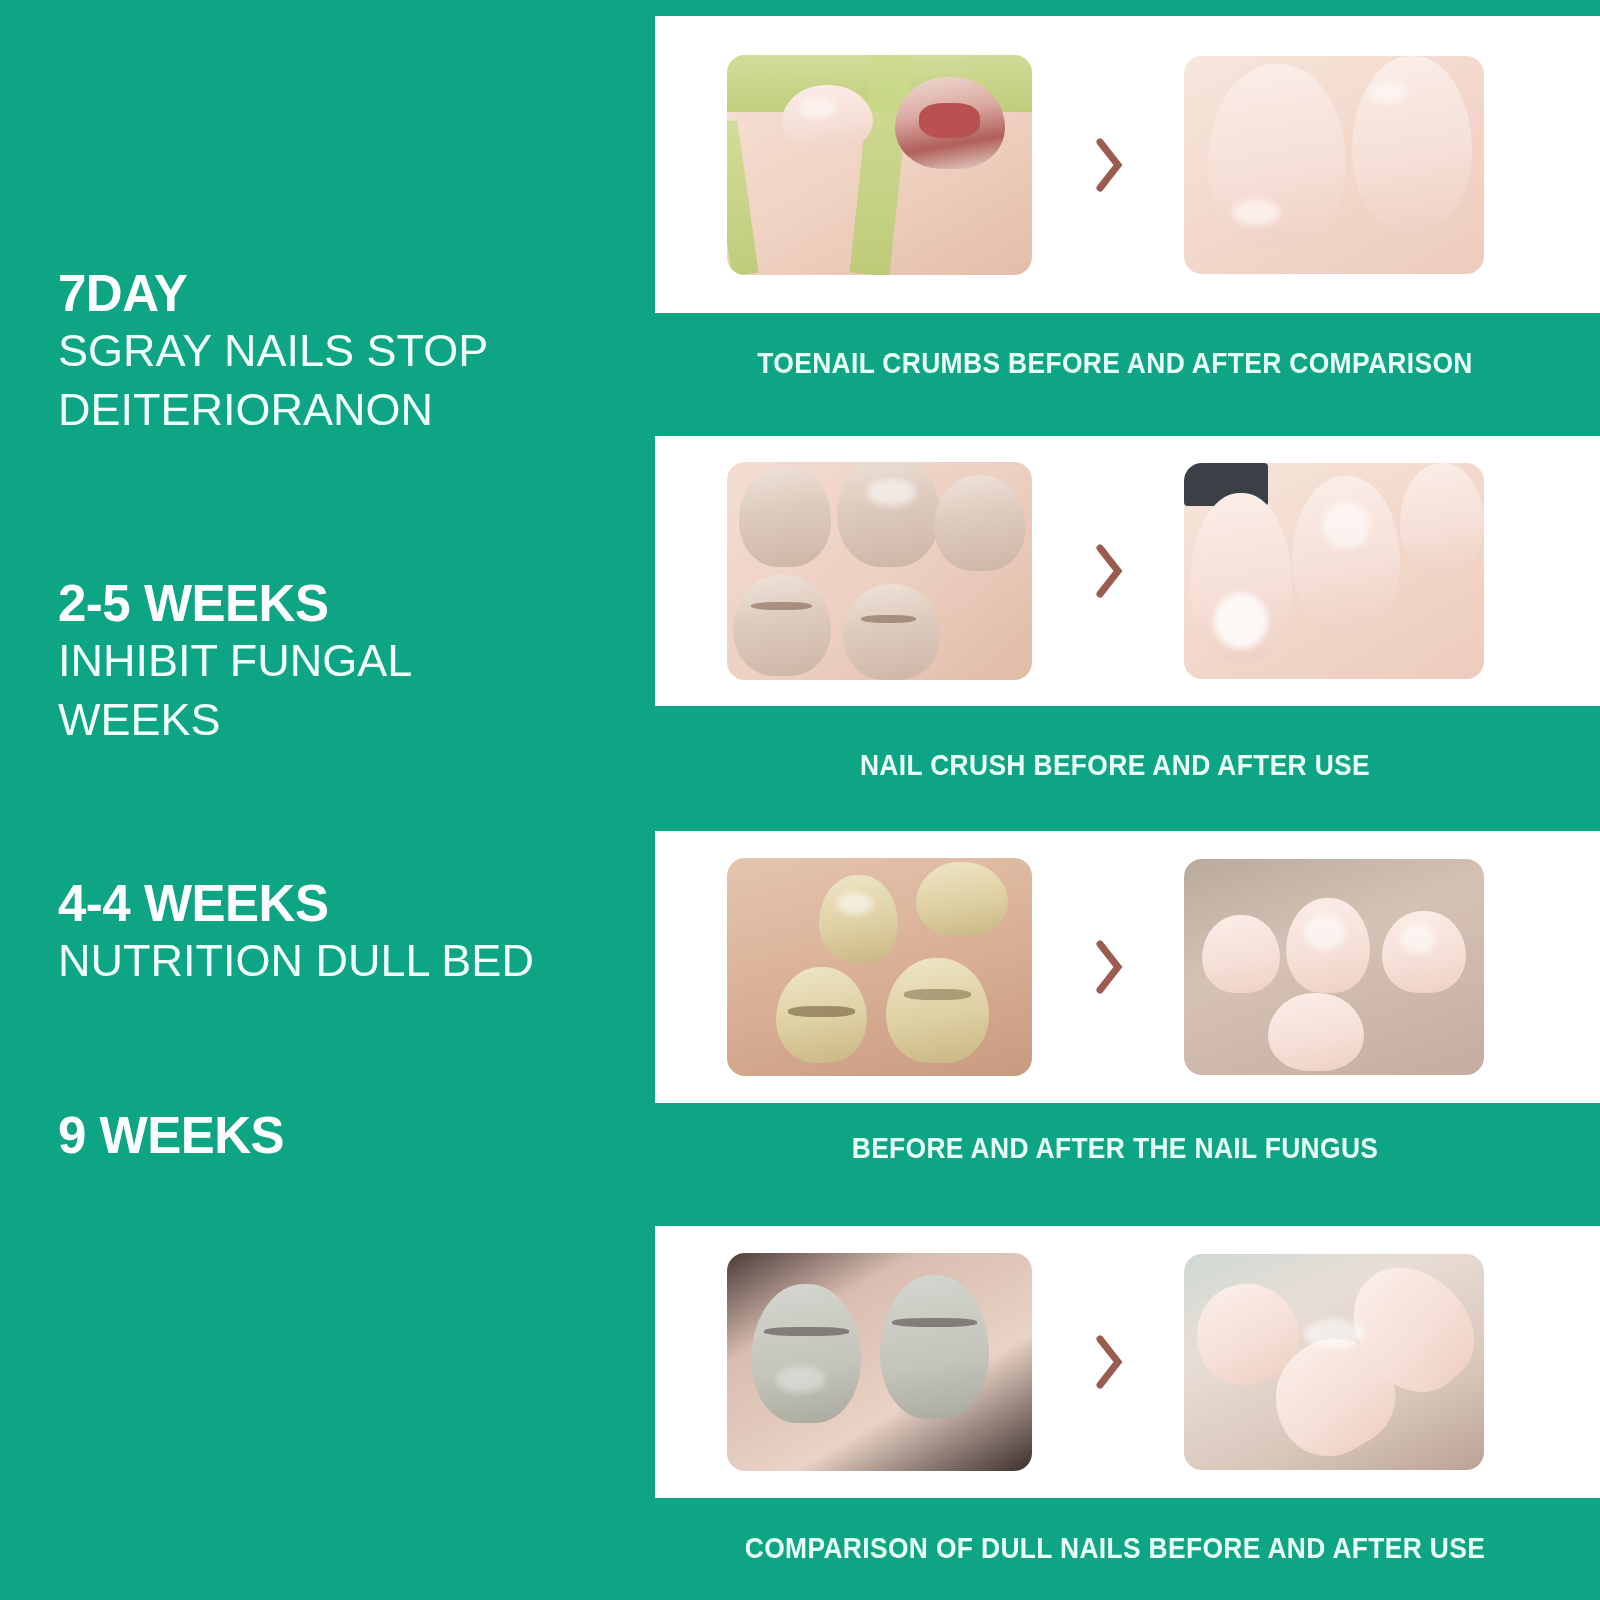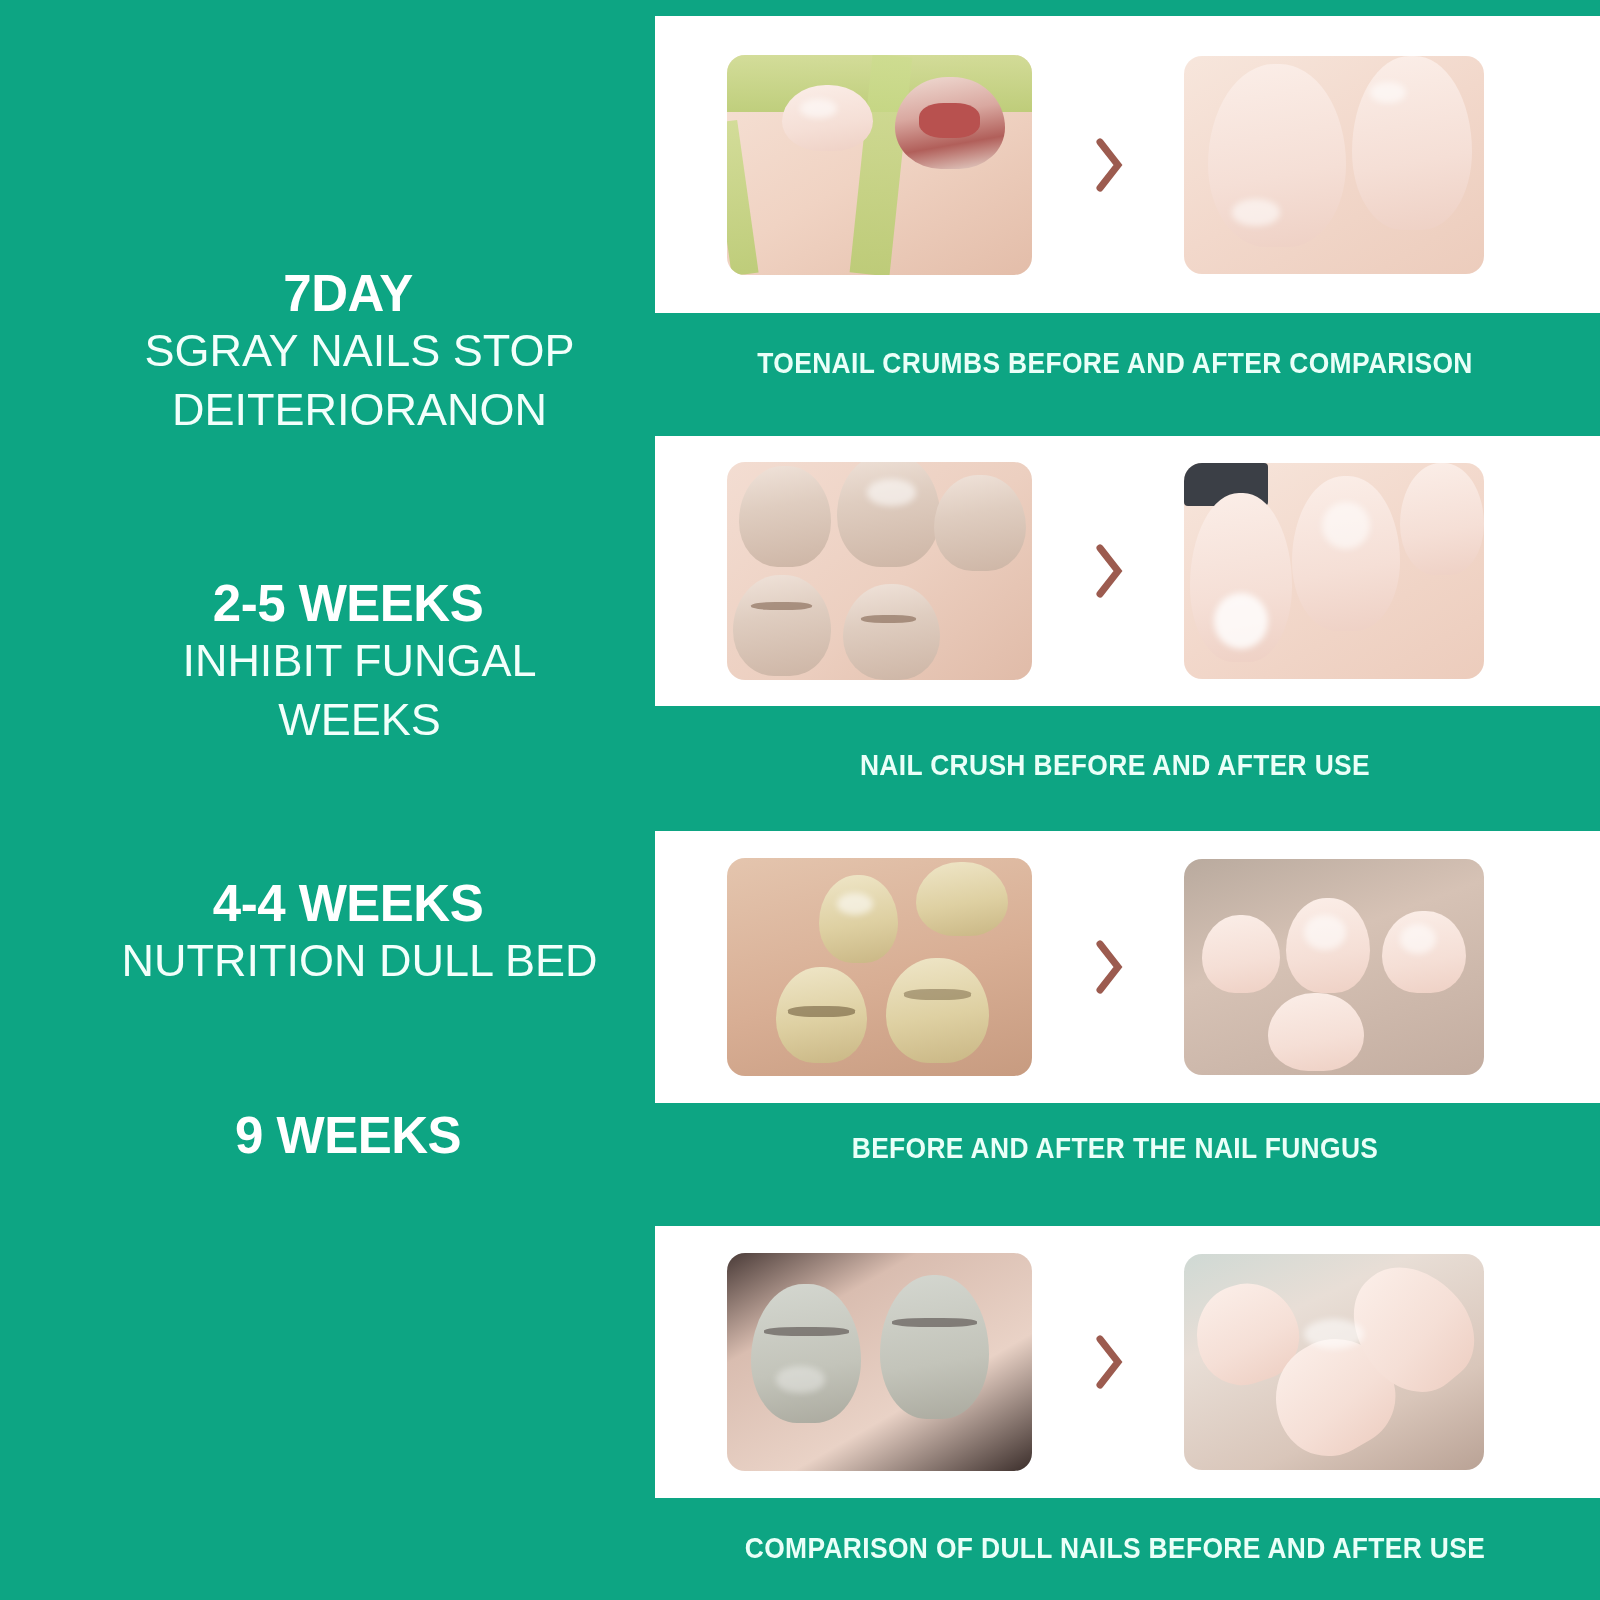--- a/index.html
+++ b/index.html
@@ -18,21 +18,20 @@
     height:1600px;
     background:#0da583;
   }
 
   
   .timeline {
     position:absolute;
     left:0; top:0;
     width:640px; height:1407px;
     padding-left:58px;
-    text-align:center;
   }
   .step { position:absolute; width:580px; }
   .step-1 { top:268px; }
   .step-2 { top:578px; }
   .step-3 { top:878px; }
   .step-4 { top:1110px; }
 
   .step-duration {
     font-size:51px;
     font-weight:700;
@@ -41,21 +40,20 @@
     line-height:1.02;
     white-space:nowrap;
   }
   .step-desc {
     font-size:45px;
     font-weight:400;
     color:#f2fffb;
     line-height:1.30;
     letter-spacing:0px;
     margin-top:2px;
-    margin-left:23px;
   }
 
   
   .panels {
     position:absolute;
     left:630px; top:16px;
     width:970px; height:1600px;
   }
 
   .compare-block { position:absolute; left:0; width:970px; }

